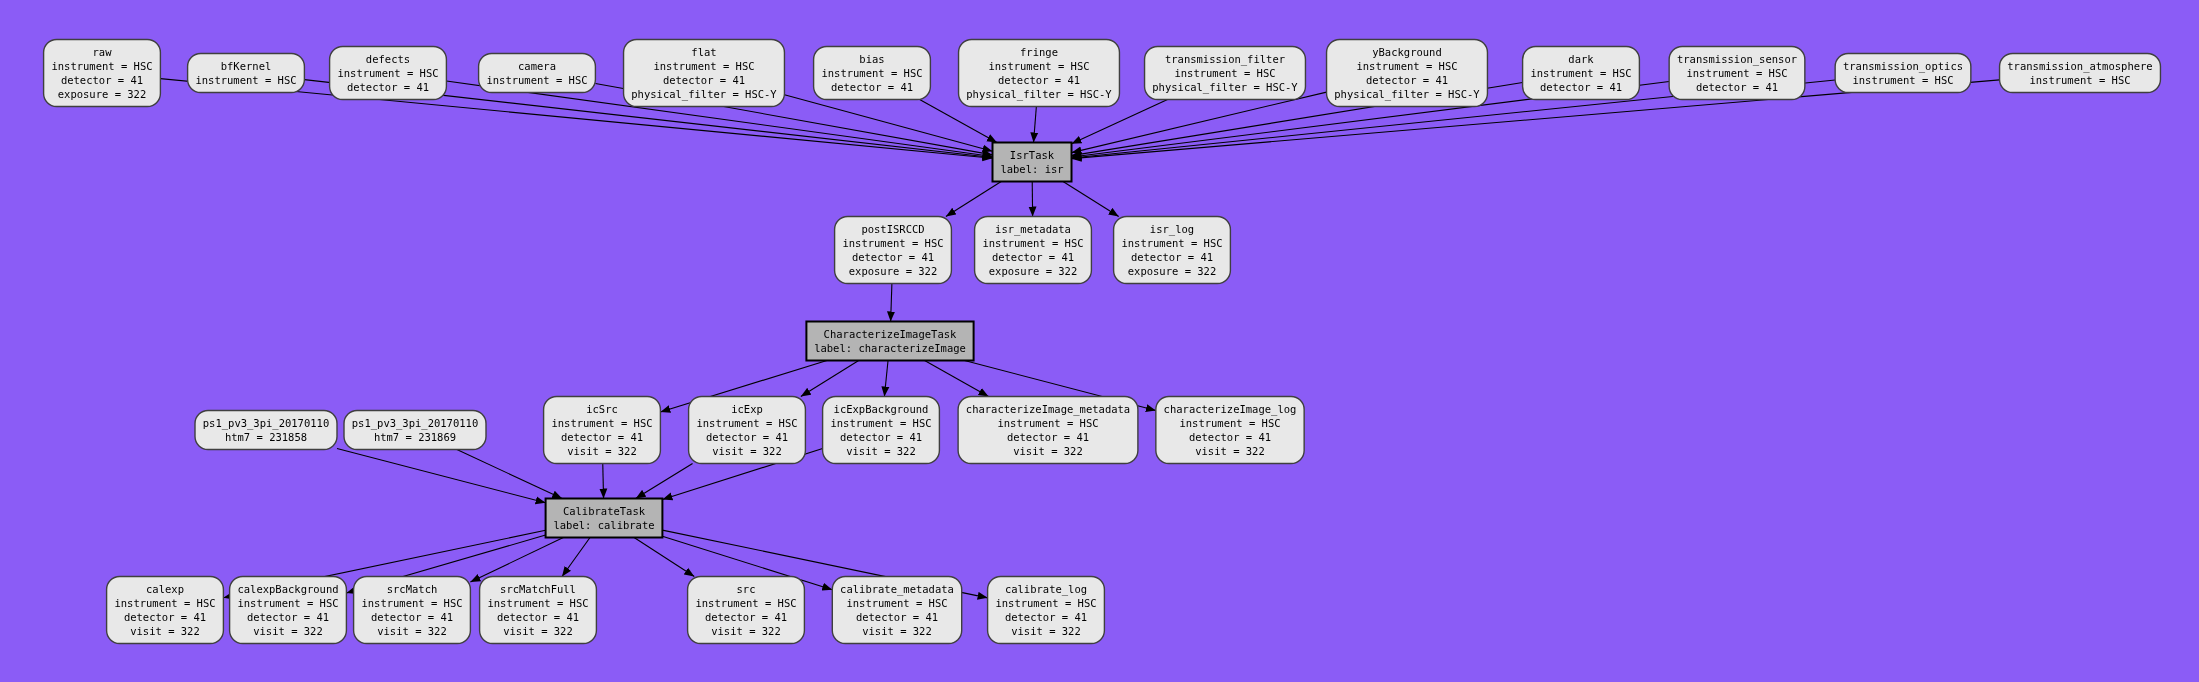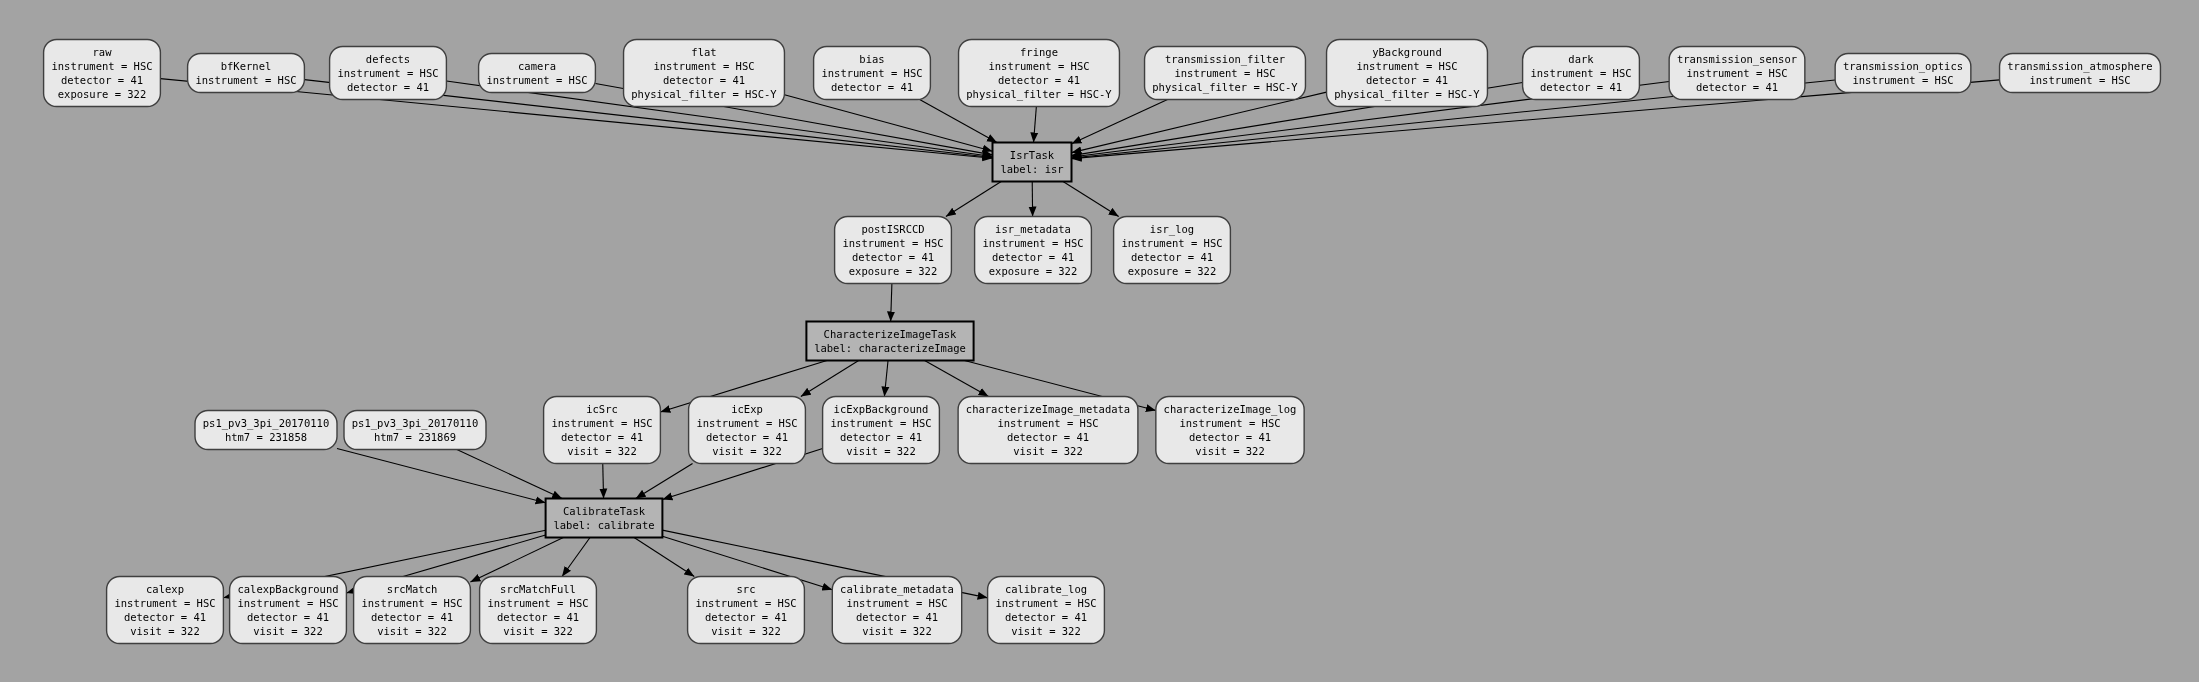--- a/index.html
+++ b/index.html
@@ -5,21 +5,21 @@
   html, body {
     margin: 0;
     padding: 0;
     background: #ffffff;
     font-family: "DejaVu Sans Mono", "Liberation Mono", monospace;
   }
   #canvas-wrap {
     position: relative;
     width: 2199px;
     height: 682px;
-    background: #a3a3a3;
+    background: #8b5cf6;
     overflow: hidden;
   }
   svg { display: block; }
   .node-label {
     font-family: "DejaVu Sans Mono", "Liberation Mono", monospace;
     font-size: 10.5px;
     fill: #000000;
     text-anchor: middle;
   }
   .edge-line { fill: none; }

